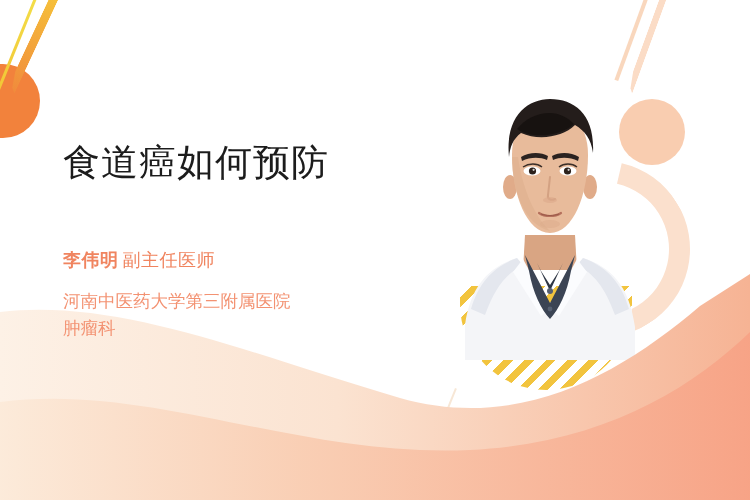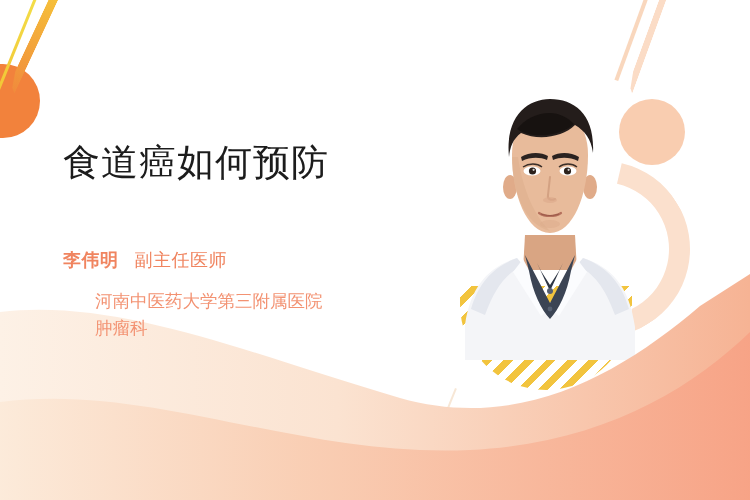--- a/index.html
+++ b/index.html
@@ -92,24 +92,24 @@
     position:absolute;left:63px;top:117px;
     font-size:37px;line-height:1.16;font-weight:400;
     color:#1c1c1c;letter-spacing:1px;white-space:nowrap;margin-top:25px;
   }
   .byline{
     position:absolute;left:63px;top:250px;
     font-size:18px;line-height:1.2;white-space:nowrap;
     color:#f0845f;
   }
   .byline .docname{font-weight:bold;letter-spacing:.5px;font-family:Liberation Serif, serif;}
-  .byline .docrole{font-weight:400;margin-left:16px;letter-spacing:.5px;}
+  .byline .docrole{font-weight:400;margin-left:4px;letter-spacing:.5px;}
   .affiliation{
     position:absolute;left:63px;top:288px;width:330px;
-    font-size:17.5px;line-height:1.52;color:#f39272;font-weight:400;margin-left:32px;
+    font-size:17.5px;line-height:1.52;color:#f39272;font-weight:400;
   }
   .affiliation div{white-space:nowrap;}
 </style>
 </head>
 <body>
 
 <div id="card">
 
   <div class="deco circle-orange"></div>
   <div class="deco stripe stripe-yellow"></div>

